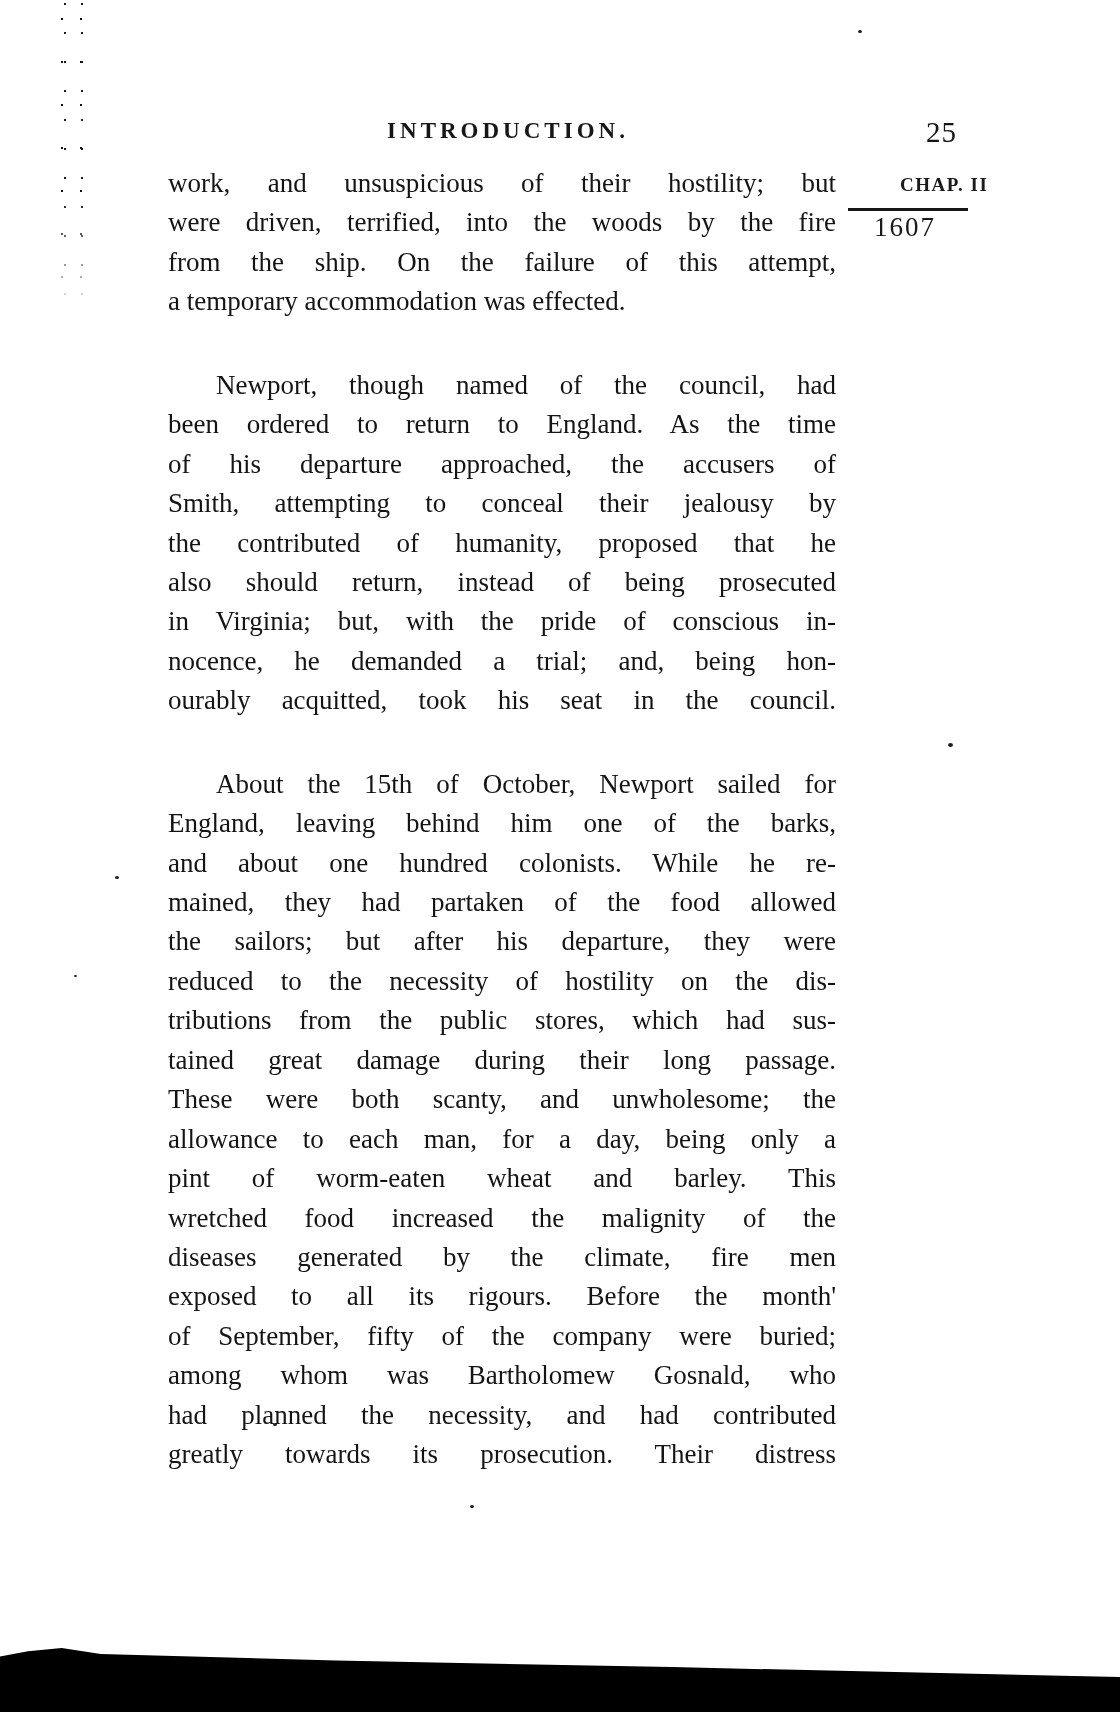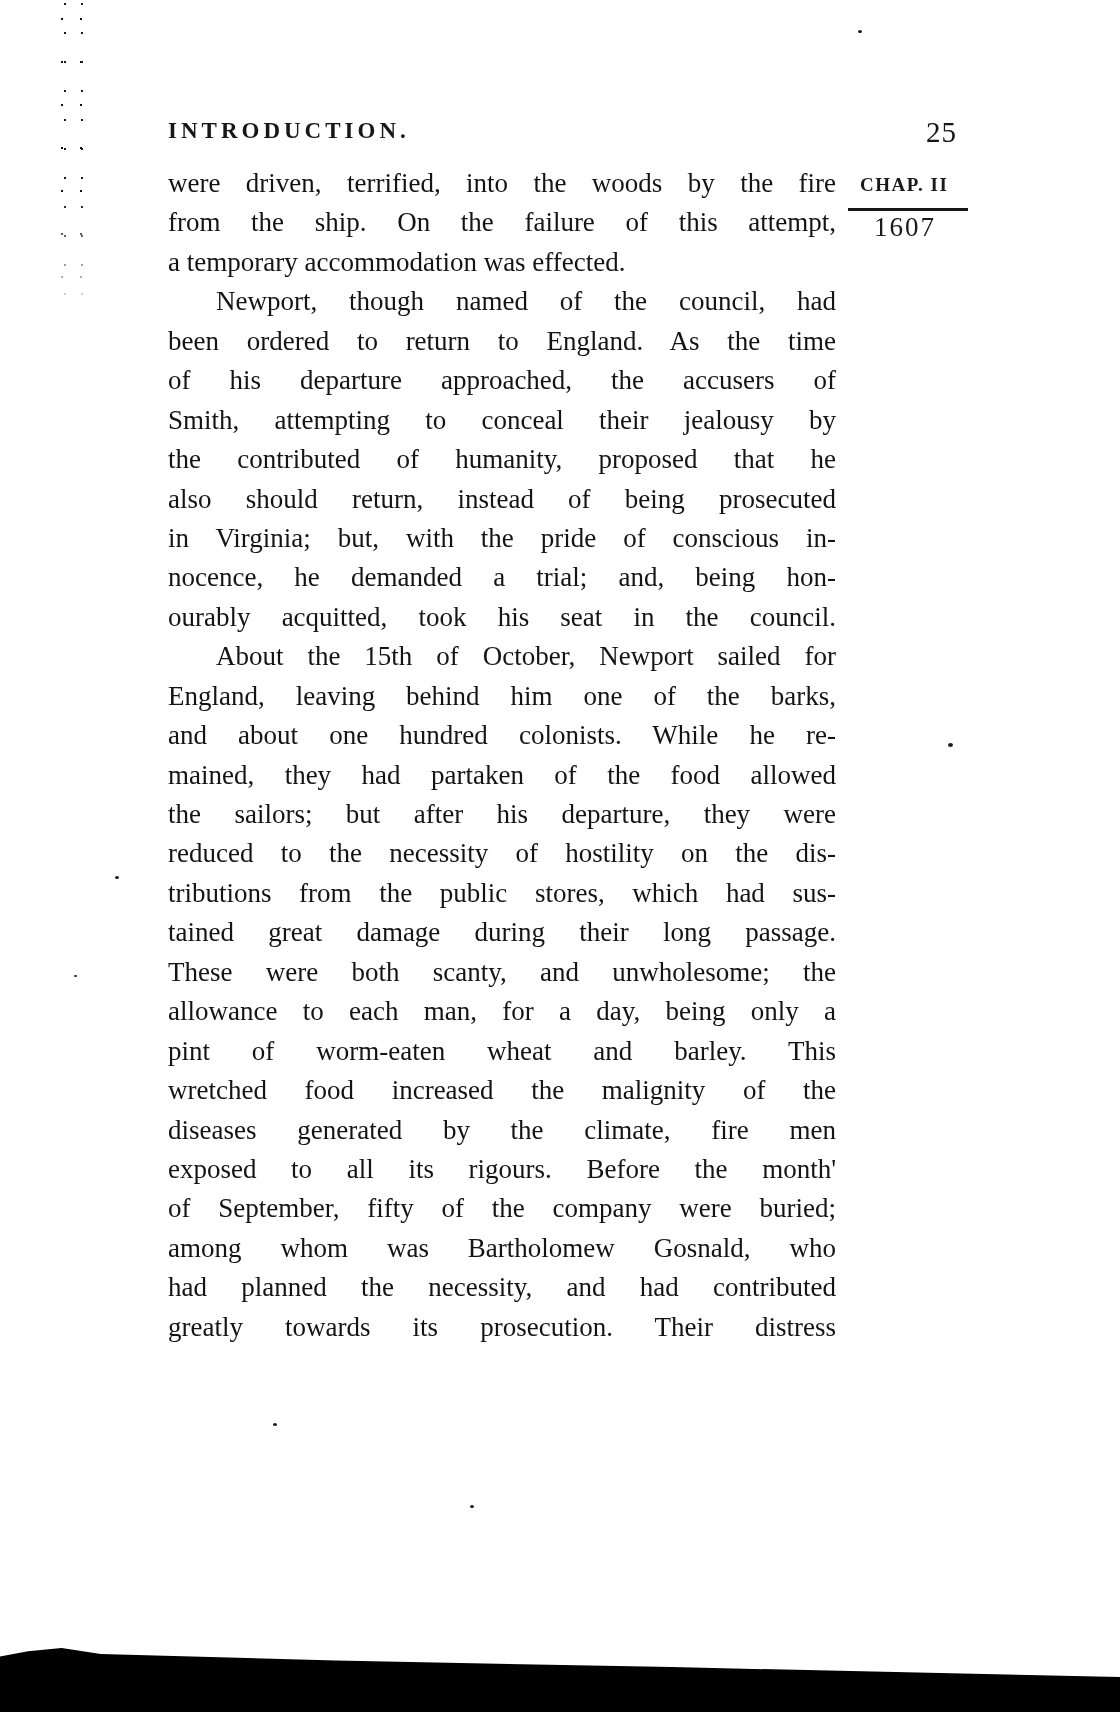--- a/index.html
+++ b/index.html
@@ -12,38 +12,39 @@
     font-family: "Liberation Serif", "DejaVu Serif", serif;
     overflow: hidden;
   }
 
   
   .running-head {
     position: absolute;
     left: 168px;
     top: 118px;
     width: 680px;
+    text-align: center;
     font-size: 23px;
     letter-spacing: 4px;
     font-weight: bold;
     color: #171717;
   }
   .page-number {
     position: absolute;
     left: 926px;
     top: 116px;
     font-size: 29px;
     letter-spacing: 1px;
     color: #151515;
   }
 
   
   .chapter-note {
     position: absolute;
-    left: 860px;
+    left: 900px;
     top: 174px;
     font-size: 19px;
     letter-spacing: 1.5px;
     font-weight: bold;
     color: #1a1a1a;
   }
   .margin-rule {
     position: absolute;
     left: 848px;
     top: 208px;
@@ -71,21 +72,21 @@
     color: #141414;
   }
   .body-text .line {
     text-align: justify;
     text-align-last: justify;
     height: 39.45px;
     overflow: visible;
     white-space: normal;
   }
   .body-text .line.short { text-align-last: left; }
-  .body-text .line.indent { text-indent: 48px; }
+  .body-text .line.indent { text-indent: 48px; margin-top: 44px; }
 
   
   .noise-strip {
     position: absolute;
     left: 58px;
     top: 0px;
     width: 30px;
     height: 318px;
     background-image:
       radial-gradient(circle 1.3px at 7px 4px,  #1b1b1b 60%, transparent 62%),
@@ -121,20 +122,21 @@
 
   <div class="page-number">25</div>
 
   <div class="chapter-note">CHAP. II</div>
 
   <div class="margin-rule"></div>
 
   <div class="year-note">1607</div>
 
   <div class="body-text">
+      <div class="line">work, and unsuspicious of their hostility; but</div>
       <div class="line">were driven, terrified, into the woods by the fire</div>
       <div class="line">from the ship.  On the failure of this attempt,</div>
       <div class="line short">a temporary accommodation was effected.</div>
       <div class="line indent">Newport, though named of the council, had</div>
       <div class="line">been ordered to return to England.  As the time</div>
       <div class="line">of his departure approached, the accusers of</div>
       <div class="line">Smith, attempting to conceal their jealousy by</div>
       <div class="line">the contributed of humanity, proposed that he</div>
       <div class="line">also should return, instead of being prosecuted</div>
       <div class="line">in Virginia; but, with the pride of conscious in-</div>

